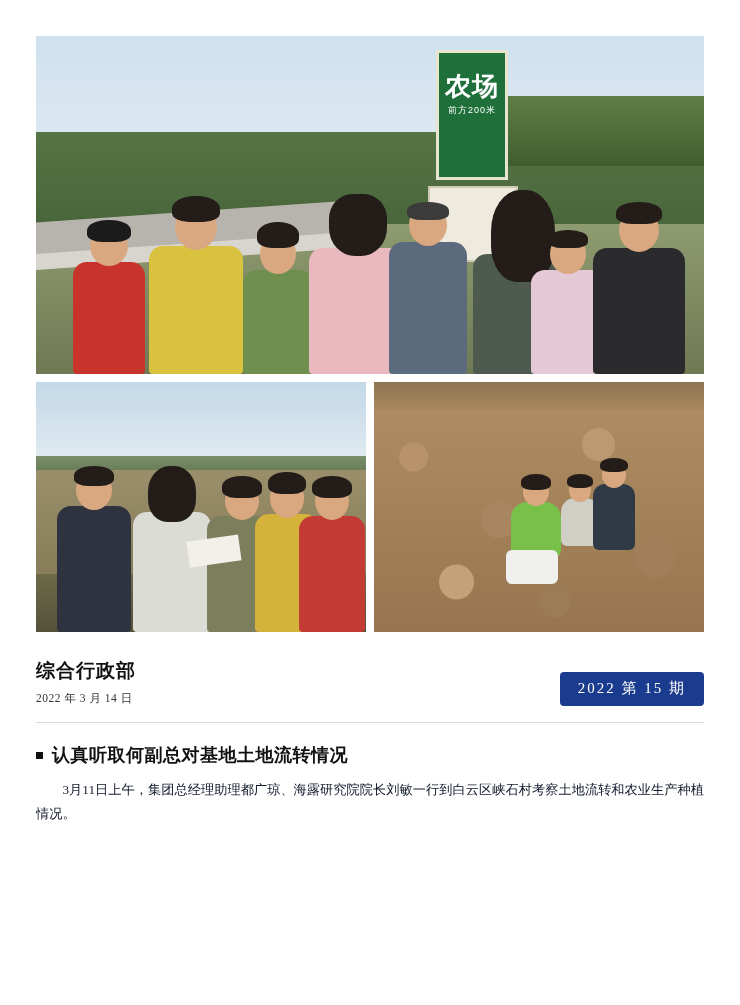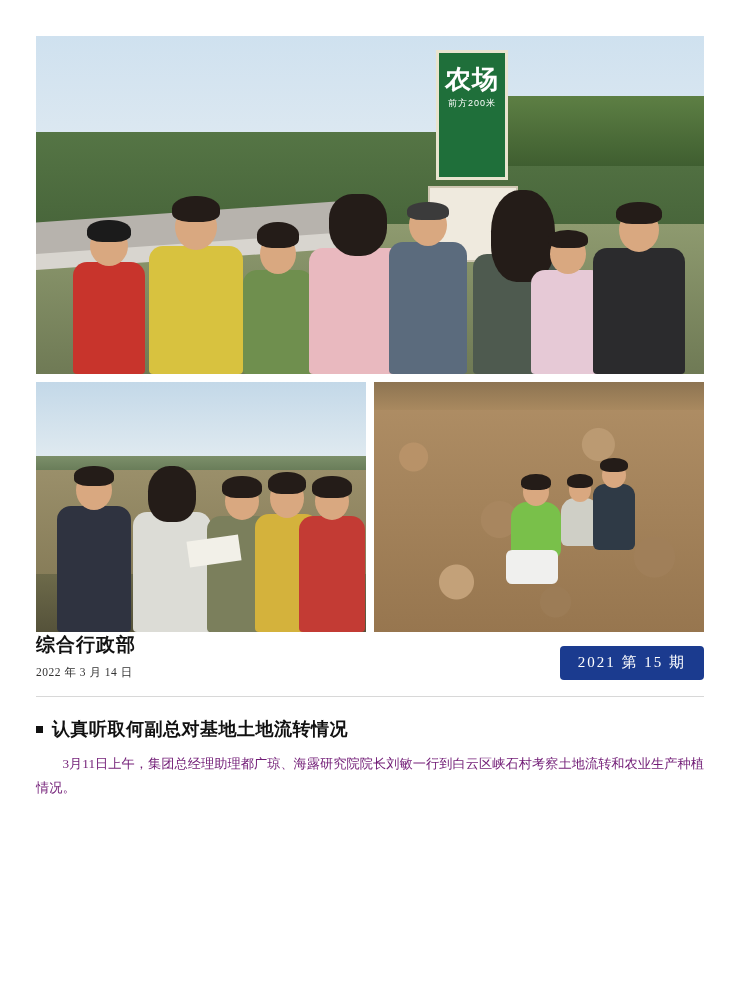--- a/index.html
+++ b/index.html
@@ -75,21 +75,21 @@
     color: #ffffff;
     font-family: "Liberation Sans", sans-serif;
     font-weight: bold;
     text-align: center;
     line-height: 1.05;
     letter-spacing: 1px;
   }
   .sign .sign-text {
     display: block;
     font-size: 26px;
-    padding-top: 13px;
+    padding-top: 20px;
   }
   .sign .sign-sub {
     display: block;
     font-size: 9px;
     font-weight: normal;
     margin-top: 6px;
     text-align: center;
   }
   .signboard {
     position: absolute;
@@ -131,20 +131,21 @@
       radial-gradient(circle at 25% 80%, #c3a179 0 17px, transparent 18px),
       radial-gradient(circle at 55% 88%, #9c7c56 0 15px, transparent 16px),
       linear-gradient(#b08f66, #97764f);
   }
 
   
   .meta {
     display: flex;
     align-items: flex-end;
     justify-content: space-between;
+    margin-top: 26px;
     width: 668px;
   }
   .dept {
     font-size: 19px;
     font-weight: bold;
     letter-spacing: 1px;
     color: #111;
   }
   .date {
     font-size: 11.5px;
@@ -182,21 +183,21 @@
     background: #111;
     margin-right: 9px;
     flex: 0 0 auto;
   }
   .para {
     margin-top: 11px;
     font-size: 13.2px;
     line-height: 1.85;
     text-align: justify;
     text-indent: 2em;
-    color: #701a75;
+    color: #0f172a;
     width: 668px;
   }
 </style>
 </head>
 <body>
 
 <div class="page">
 
   <div class="photos">
 
@@ -317,21 +318,21 @@
       </div>
 
     </div>
   </div>
 
   <div class="meta">
     <div>
       <div class="dept">综合行政部</div>
       <div class="date">2022 年 3 月 14 日</div>
     </div>
-    <div class="issue-badge">2021  第 15 期</div>
+    <div class="issue-badge">2022  第 15 期</div>
   </div>
 
   <div class="rule"></div>
 
   <div class="headline">
     <span class="bullet-square"></span>
     <span>认真听取何副总对基地土地流转情况</span>
   </div>
 
   <p class="para">3月11日上午，集团总经理助理都广琼、海露研究院院长刘敏一行到白云区峡石村考察土地流转和农业生产种植情况。</p>

